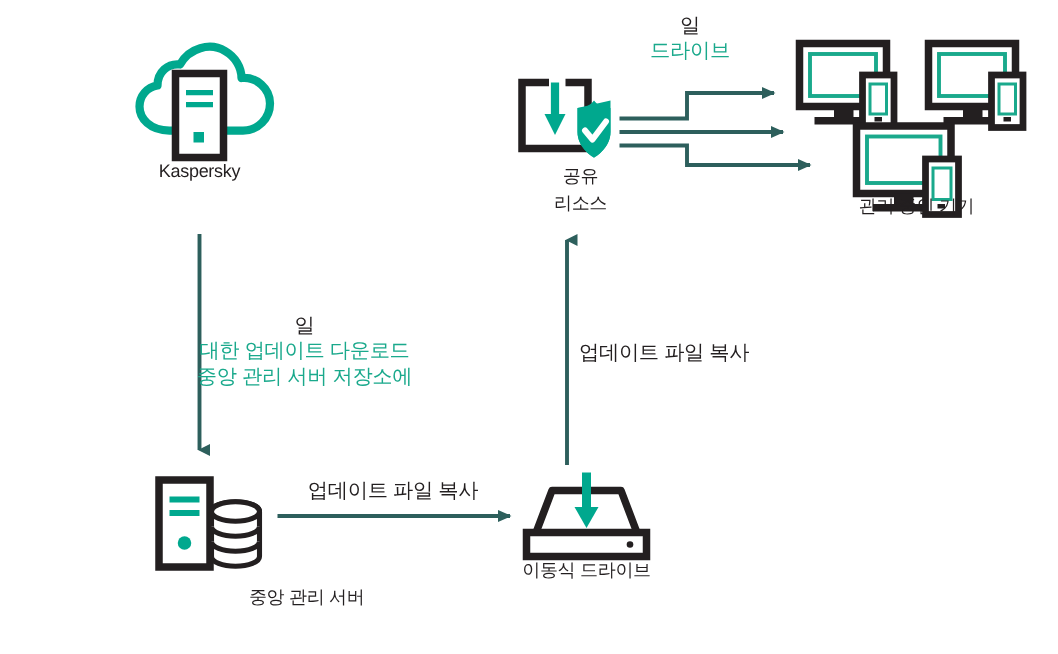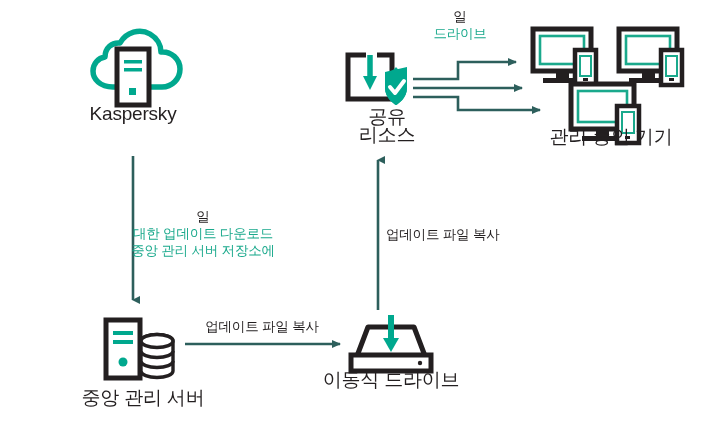--- a/index.html
+++ b/index.html
@@ -18,21 +18,21 @@
     position: absolute;
     left: 0;
     top: 0;
     width: 705px;
     height: 436px;
   }
   .node-label {
     position: absolute;
     text-align: center;
     color: #231f20;
-    font-size: 19px;
+    font-size: 12px;
     line-height: 18px;
     font-weight: 400;
     white-space: nowrap;
     letter-spacing: -0.2px;
   }
   .edge-label {
     position: absolute;
     text-align: center;
     font-size: 13.5px;
     line-height: 17px;
@@ -191,21 +191,21 @@
   <div class="node-label" style="left:43px; top:105px; width:180px;">
     <span>Kaspersky</span><br>
   </div>
 
   <div class="edge-label" style="left:63px; top:208px; width:280px;">
     <span class="lbl-dark">일</span>
     <span class="sub lbl-teal">대한 업데이트 다운로드</span>
     <span class="sub lbl-teal">중앙 관리 서버 저장소에</span>
   </div>
 
-  <div class="node-label" style="left:43px; top:389px; width:200px;">
+  <div class="node-label" style="left:43px; top:389px; width:200px;text-align:right;">
     <span>중앙 관리 서버</span>
   </div>
 
   <div class="edge-label lbl-dark" style="left:180px; top:318px; width:164px;">
     <span>업데이트 파일 복사</span>
   </div>
 
   <div class="node-label" style="left:298px; top:371px; width:186px;">
     <span>이동식 드라이브</span>
   </div>

